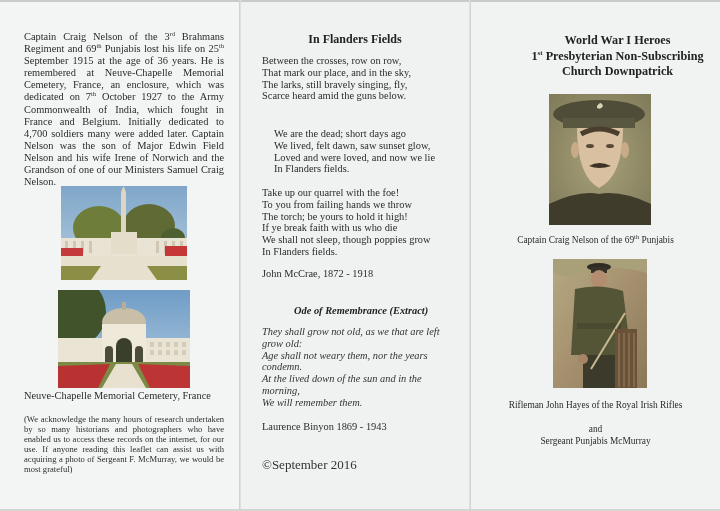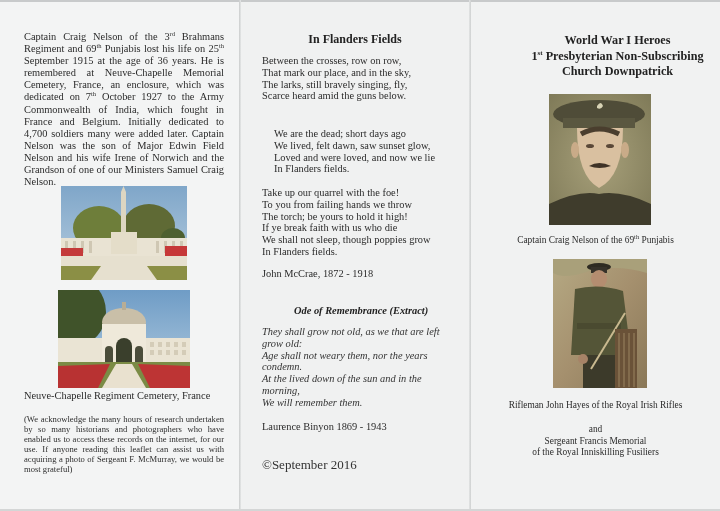--- a/index.html
+++ b/index.html
@@ -159,21 +159,21 @@
     <path d="M58 74 V56 a8 8 0 0 1 16 0 V74 Z" fill="#3a3f2c"></path>
     <path d="M47 72 V60 a4 4 0 0 1 8 0 V72 Z" fill="#4b4d3a"></path>
     <path d="M77 72 V60 a4 4 0 0 1 8 0 V72 Z" fill="#4b4d3a"></path>
     <rect x="0" y="72" width="132" height="26" fill="#7b8b45"></rect>
     <polygon points="58,74 74,74 88,98 44,98" fill="#e9e1cf"></polygon>
     <polygon points="0,76 52,74 40,98 0,98" fill="#b83232"></polygon>
     <polygon points="80,74 132,76 132,98 92,98" fill="#bd3434"></polygon>
   </svg>
 </div>
 
-<div id="caption-cemetery">Neuve-Chapelle Regiment Cemetery, France</div>
+<div id="caption-cemetery">Neuve-Chapelle Memorial Cemetery, France</div>
 <p id="acknowledgement" style="margin:0">(We acknowledge the many hours of research undertaken by so many historians and photographers who have enabled us to access these records on the internet, for our use. If anyone reading this leaflet can assist us with acquiring a photo of Sergeant F. McMurray, we would be most grateful)</p>
 
 <div class="panel" id="p2"></div>
 <div class="fold" id="f2"></div>
 
 <div class="poem-title">In Flanders Fields</div>
 
 <div class="poem" id="stanza1">
   <span class="line">Between the crosses, row on row,</span>
   <span class="line">That mark our place, and in the sky,</span>
@@ -266,17 +266,16 @@
         <line x1="76" y1="74" x2="76" y2="128"></line>
         <line x1="81" y1="74" x2="81" y2="128"></line>
     </g>
     <ellipse cx="30" cy="100" rx="5" ry="5" fill="#a78367"></ellipse>
   </svg>
 </div>
 
 <div class="centered-caption" id="caption-hayes">Rifleman John Hayes of the Royal Irish Rifles</div>
 <div class="centered-caption" id="caption-and">and</div>
 <div class="centered-caption" id="caption-mcmurray">
-  <span>Sergeant Francis Memorial</span>
-  <span>of the Royal Inniskilling Fusiliers</span>
+  <span>Sergeant Punjabis McMurray</span>
 </div>
 
 <div class="bottomedge"></div>
 
 </body></html>

